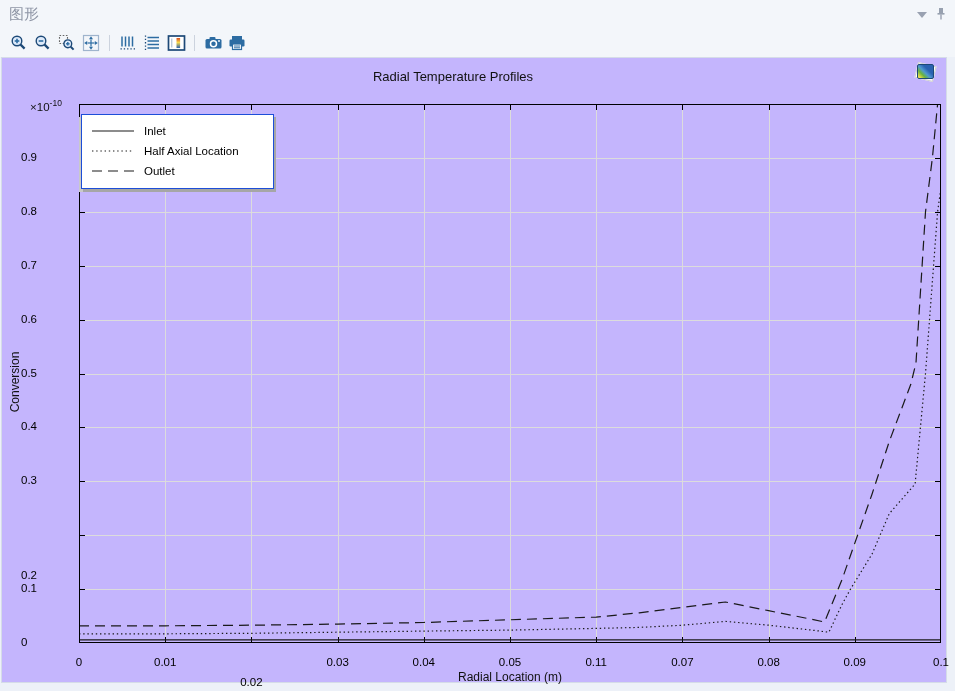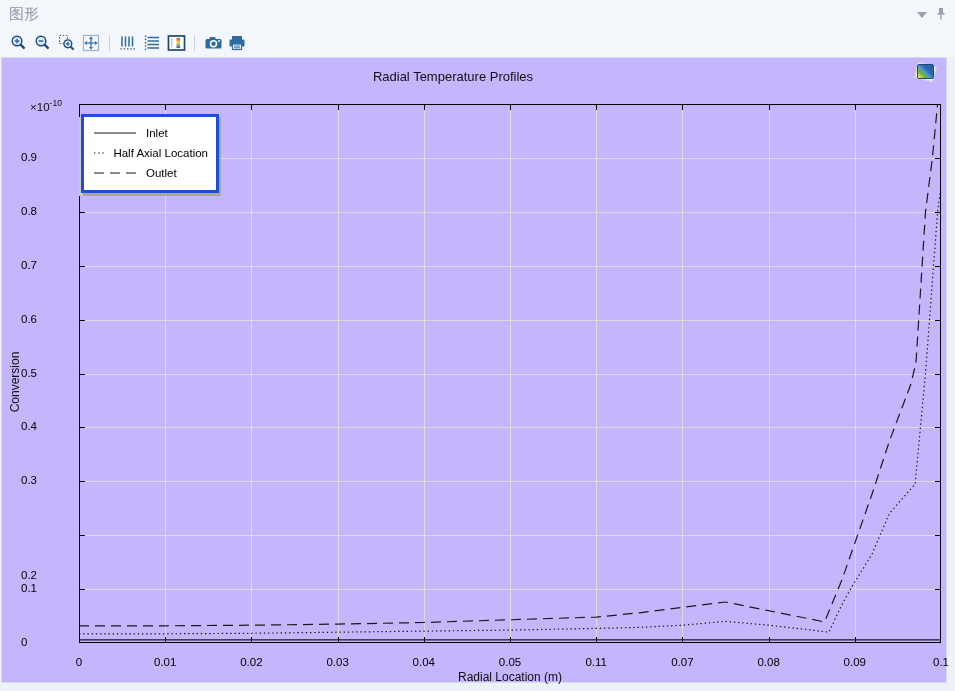--- a/index.html
+++ b/index.html
@@ -23,22 +23,22 @@
   .y-mult{position:absolute;left:19px;top:40px;width:50px;text-align:center;
           font-size:11.5px;color:#111;}
   .y-mult sup{font-size:8.5px;}
   .plot-canvas{position:absolute;left:77px;top:46px;}
   .xtick{position:absolute;width:50px;text-align:center;font-size:11.5px;color:#000;top:598px;}
   .ytick{position:absolute;width:50px;font-size:11.5px;color:#000;left:19px;}
   .x-label{position:absolute;left:77px;top:612px;width:862px;text-align:center;
            font-size:12px;color:#111;}
   .y-label{position:absolute;left:13px;top:324px;white-space:nowrap;font-size:12px;color:#111;
            transform:translate(-50%,-50%) rotate(-90deg);}
-  .legend{position:absolute;left:79px;top:56px;width:138px;background:#fff;
-          border:3px solid #1d4ed8;box-shadow:2px 3px 0 #a6a6a6,-2px 3px 0 #c9c9c9;
+  .legend{position:absolute;left:79px;top:56px;width:193px;background:#fff;
+          border:1px solid #1d4ed8;box-shadow:2px 3px 0 #a6a6a6,-2px 3px 0 #c9c9c9;
           padding:6px 8px 7px 8px;box-sizing:border-box;}
   .legend-row{display:flex;align-items:center;height:20px;}
   .legend-row span{font-size:11.5px;color:#000;margin-left:8px;white-space:nowrap;}
   .plot-btn{position:absolute;right:10px;top:4px;width:22px;height:19px;cursor:pointer;}
   .plot-btn .back{position:absolute;left:2px;top:2px;width:17px;height:14px;background:#fdfdfd;
                   border:1px solid #cfcfcf;transform:rotate(14deg);}
   .plot-btn .front{position:absolute;left:3px;top:2px;width:15px;height:13px;
                    border:1.5px solid #1d4977;border-radius:2px;
                    background:linear-gradient(225deg,#2a62b0 35%,#4f9ad0 55%,#69b43e 72%,#ffe34d 95%);}
 </style>
@@ -248,21 +248,21 @@
             <line x1="2" y1="6" x2="44" y2="6" stroke="#1a1a1a" stroke-width="1.2" stroke-dasharray="10,6"></line>
           </svg>
           <span>Outlet</span>
         </div>
       </div>
 
     <div class="x-label">Radial Location (m)</div>
     <div class="y-label">Conversion</div>
   <div class="xtick" style="left: 52px;">0</div>
       <div class="xtick" style="left: 138.2px;">0.01</div>
-      <div class="xtick" style="left: 224.4px;">0.02</div>
+      <div class="xtick" style="left: 224.4px; margin-top: 20px;">0.02</div>
       <div class="xtick" style="left: 310.6px;">0.03</div>
       <div class="xtick" style="left: 396.8px;">0.04</div>
       <div class="xtick" style="left: 483px;">0.05</div>
       <div class="xtick" style="left: 569.2px;">0.11</div>
       <div class="xtick" style="left: 655.4px;">0.07</div>
       <div class="xtick" style="left: 741.6px;">0.08</div>
       <div class="xtick" style="left: 827.8px;">0.09</div>
       <div class="xtick" style="left: 914px;">0.1</div>
       <div class="ytick" style="top: 578px;">0</div>
       <div class="ytick" style="top: 524.1px;">0.1</div>

